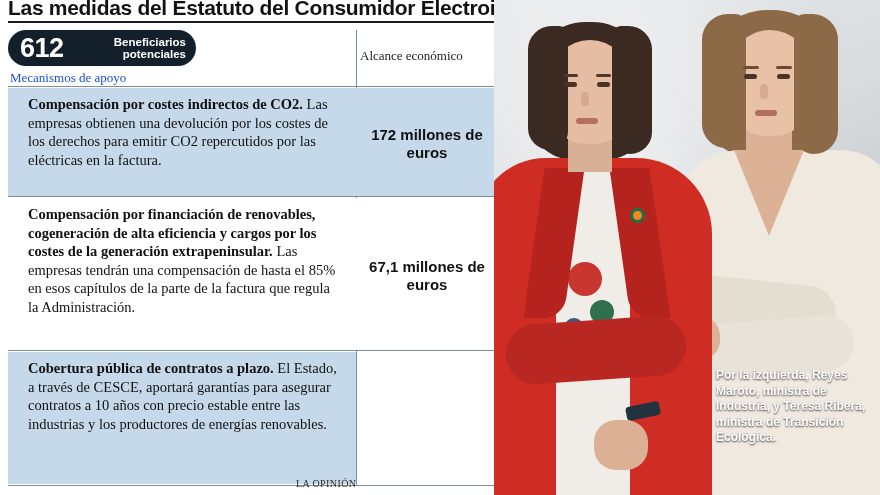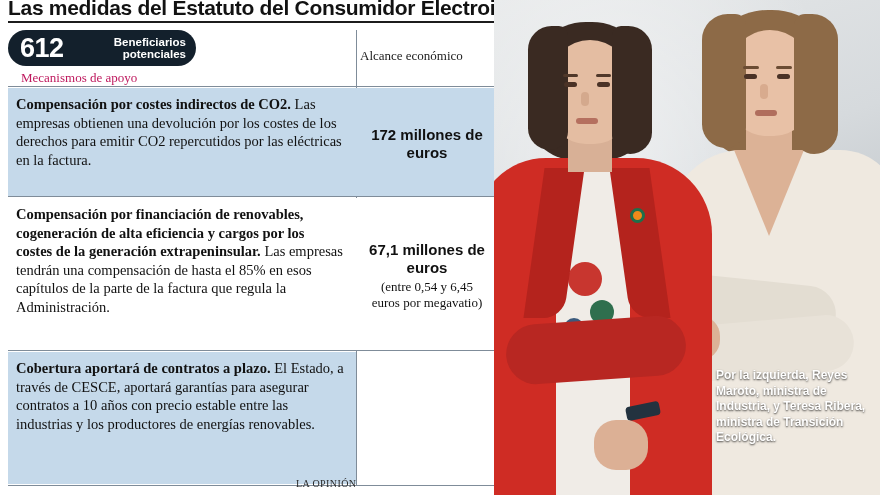--- a/index.html
+++ b/index.html
@@ -83,22 +83,21 @@
     font-size: 11.5px;
     line-height: 12.5px;
     margin-left: 8px;
   }
   .mech-label {
     position: absolute;
     left: 2px;
     top: 44px;
     font-family: "Liberation Serif", serif;
     font-size: 13px;
-    color: #be185d;
-    margin-left: 11px;
+    color: #1d4ed8;
   }
 
   .col-head {
     position: absolute;
     left: 352px;
     top: 22px;
     width: 132px;
     text-align: left;
     font-family: "Liberation Serif", serif;
     font-size: 13px;
@@ -118,21 +117,21 @@
   
   .row {
     position: absolute;
     left: 0;
     width: 486px;
     display: flex;
   }
   .row .cell-left {
     width: 348px;
     background: #c5d9ea;
-    padding: 7px 12px 8px 8px;
+    padding: 7px 12px 8px 20px;
   }
   .row .cell-right {
     width: 138px;
     background: #c5d9ea;
     padding: 7px 6px 4px 10px;
     display: flex;
     flex-direction: column;
     align-items: center;
     justify-content: center;
     text-align: center;
@@ -514,27 +513,26 @@
         <div class="amount">172 millones de euros</div>
       </div>
     </div>
 
     <div class="row row2 alt">
       <div class="cell-left">
         <p><b>Compensación por financiación de renovables, cogeneración de alta eficiencia y cargos por los costes de la generación extrapeninsular.</b><span> Las empresas tendrán una compensación de hasta el 85% en esos capítulos de la parte de la factura que regula la Administración.</span></p>
       </div>
       <div class="cell-right">
         <div class="amount">67,1 millones de euros</div>
-        <div class="amount-sub">(entre 0,54 y 6,45 euros por megavatio)</div>
       </div>
     </div>
 
     <div class="row row3">
       <div class="cell-left">
-        <p><b>Cobertura aportará de contratos a plazo.</b><span> El Estado, a través de CESCE, aportará garantías para asegurar contratos a 10 años con precio estable entre las industrias y los productores de energías renovables.</span></p>
+        <p><b>Cobertura pública de contratos a plazo.</b><span> El Estado, a través de CESCE, aportará garantías para asegurar contratos a 10 años con precio estable entre las industrias y los productores de energías renovables.</span></p>
       </div>
     </div>
   </div>
 
   <div class="photo">
     <div class="photo-bg"></div>
     <div class="wall-shadow"></div>
 
     <div class="p2-hair"></div>
     <div class="p2-blouse"></div>

